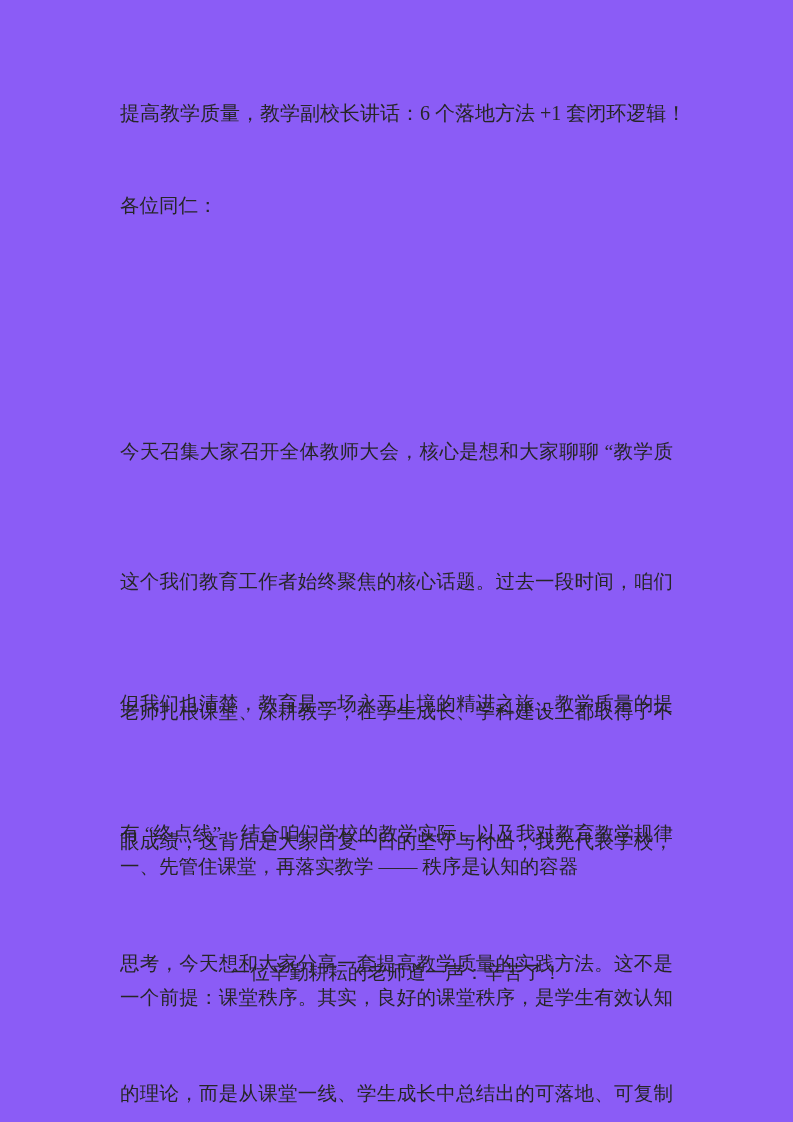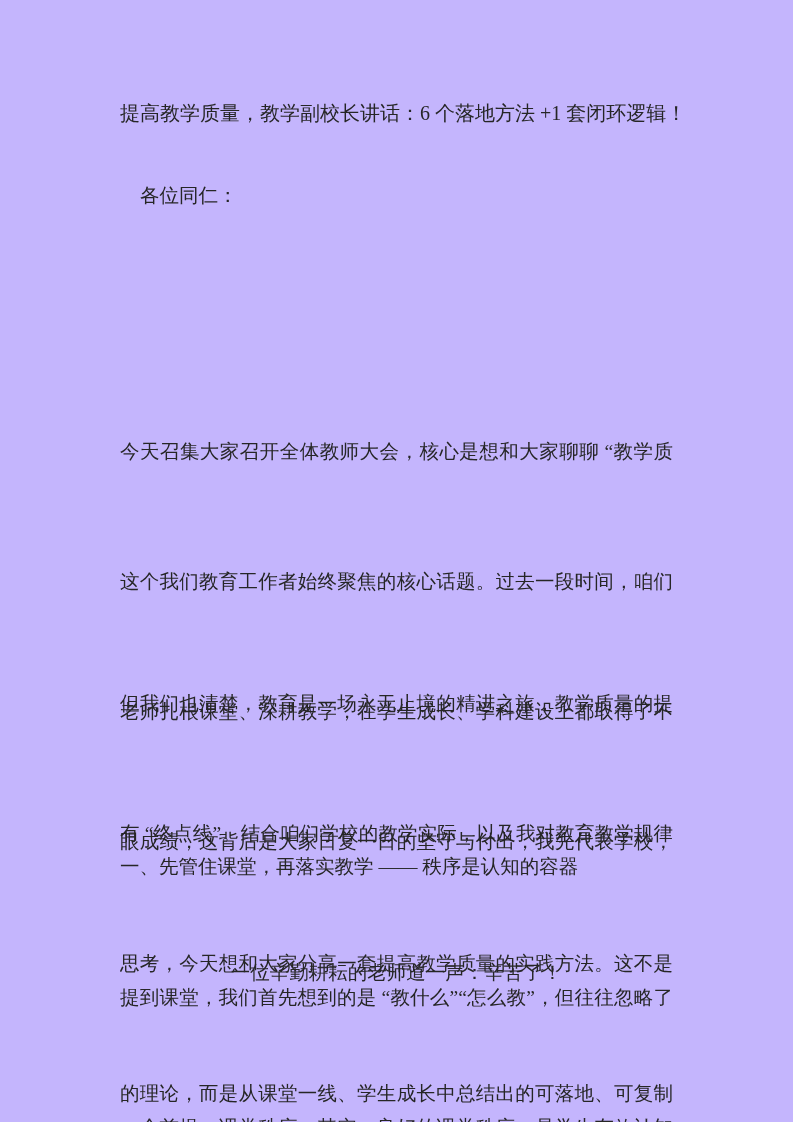--- a/index.html
+++ b/index.html
@@ -39,25 +39,25 @@
     text-align-last: justify;
     text-justify: inter-character;
   }
   .title-block {
     font-size: 20px;
   }
 </style>
 </head>
 <body>
 
-<div class="page" style="background: #c4b5fd; color: rgb(38, 38, 38);">
+<div class="page" style="background: #8b5cf6; color: rgb(38, 38, 38);">
 
   <div class="block single title-block" style="top: 92px;">提高教学质量，教学副校长讲话：6 个落地方法 +1 套闭环逻辑！</div>
 
-  <div class="block single" style="top: 174px; margin-left: 20px;">各位同仁：</div>
+  <div class="block single" style="top: 184px;">各位同仁：</div>
 
 
   <div class="block" style="top: 343px;">
     <div class="line just">今天召集大家召开全体教师大会，核心是想和大家聊聊 “教学质量”</div>
     <div class="line just">这个我们教育工作者始终聚焦的核心话题。过去一段时间，咱们全体</div>
     <div class="line just">老师扎根课堂、深耕教学，在学生成长、学科建设上都取得了不少亮</div>
     <div class="line just">眼成绩，这背后是大家日复一日的坚守与付出，我先代表学校，向每</div>
     <div class="line">一位辛勤耕耘的老师道一声：辛苦了！</div>
   </div>
 
@@ -65,18 +65,17 @@
     <div class="line just">但我们也清楚，教育是一场永无止境的精进之旅，教学质量的提升没</div>
     <div class="line just">有 “终点线”。结合咱们学校的教学实际，以及我对教育教学规律的</div>
     <div class="line just">思考，今天想和大家分享一套提高教学质量的实践方法。这不是空泛</div>
     <div class="line just">的理论，而是从课堂一线、学生成长中总结出的可落地、可复制的路</div>
     
   </div>
 
   <div class="block single" style="top: 845px;">一、先管住课堂，再落实教学 —— 秩序是认知的容器</div>
 
   <div class="block" style="top: 889px;">
-    <div class="line just">提到课堂，我们首先想到的是 “教什么”“怎么教”，但往往忽略了</div>
     <div class="line just">一个前提：课堂秩序。其实，良好的课堂秩序，是学生有效认知的“容</div>
     
   </div>
 
 </div>
 
 </body></html>

